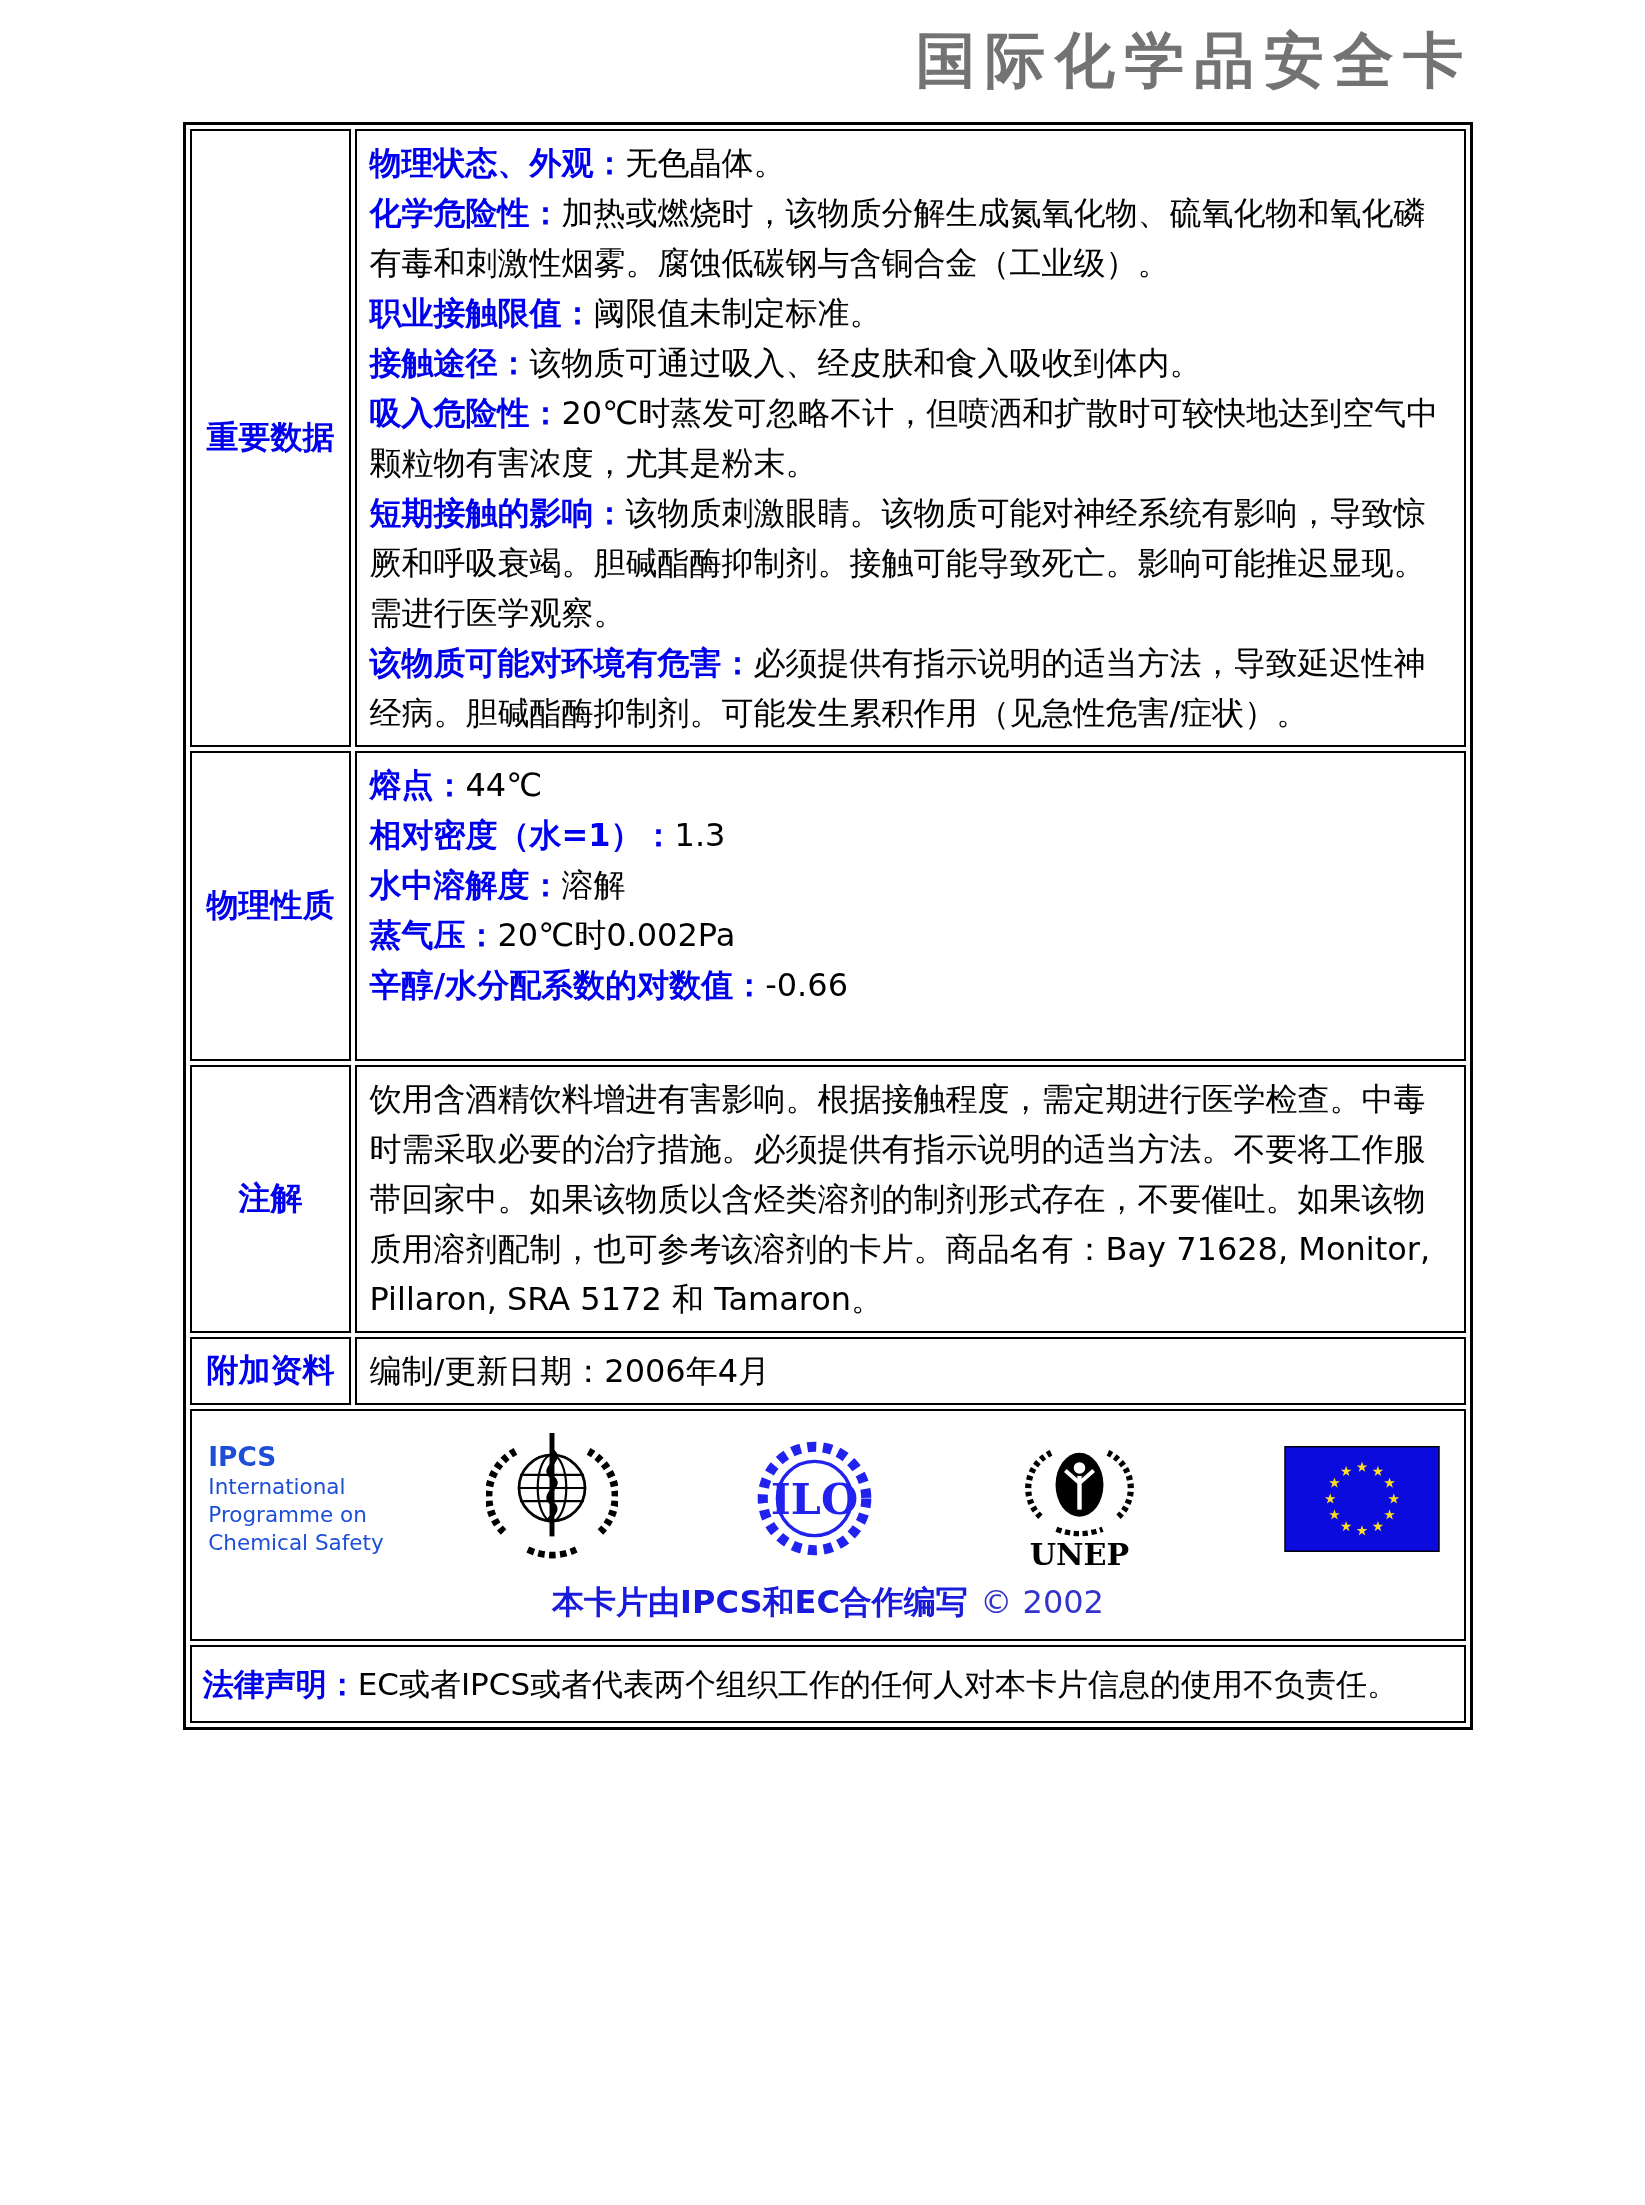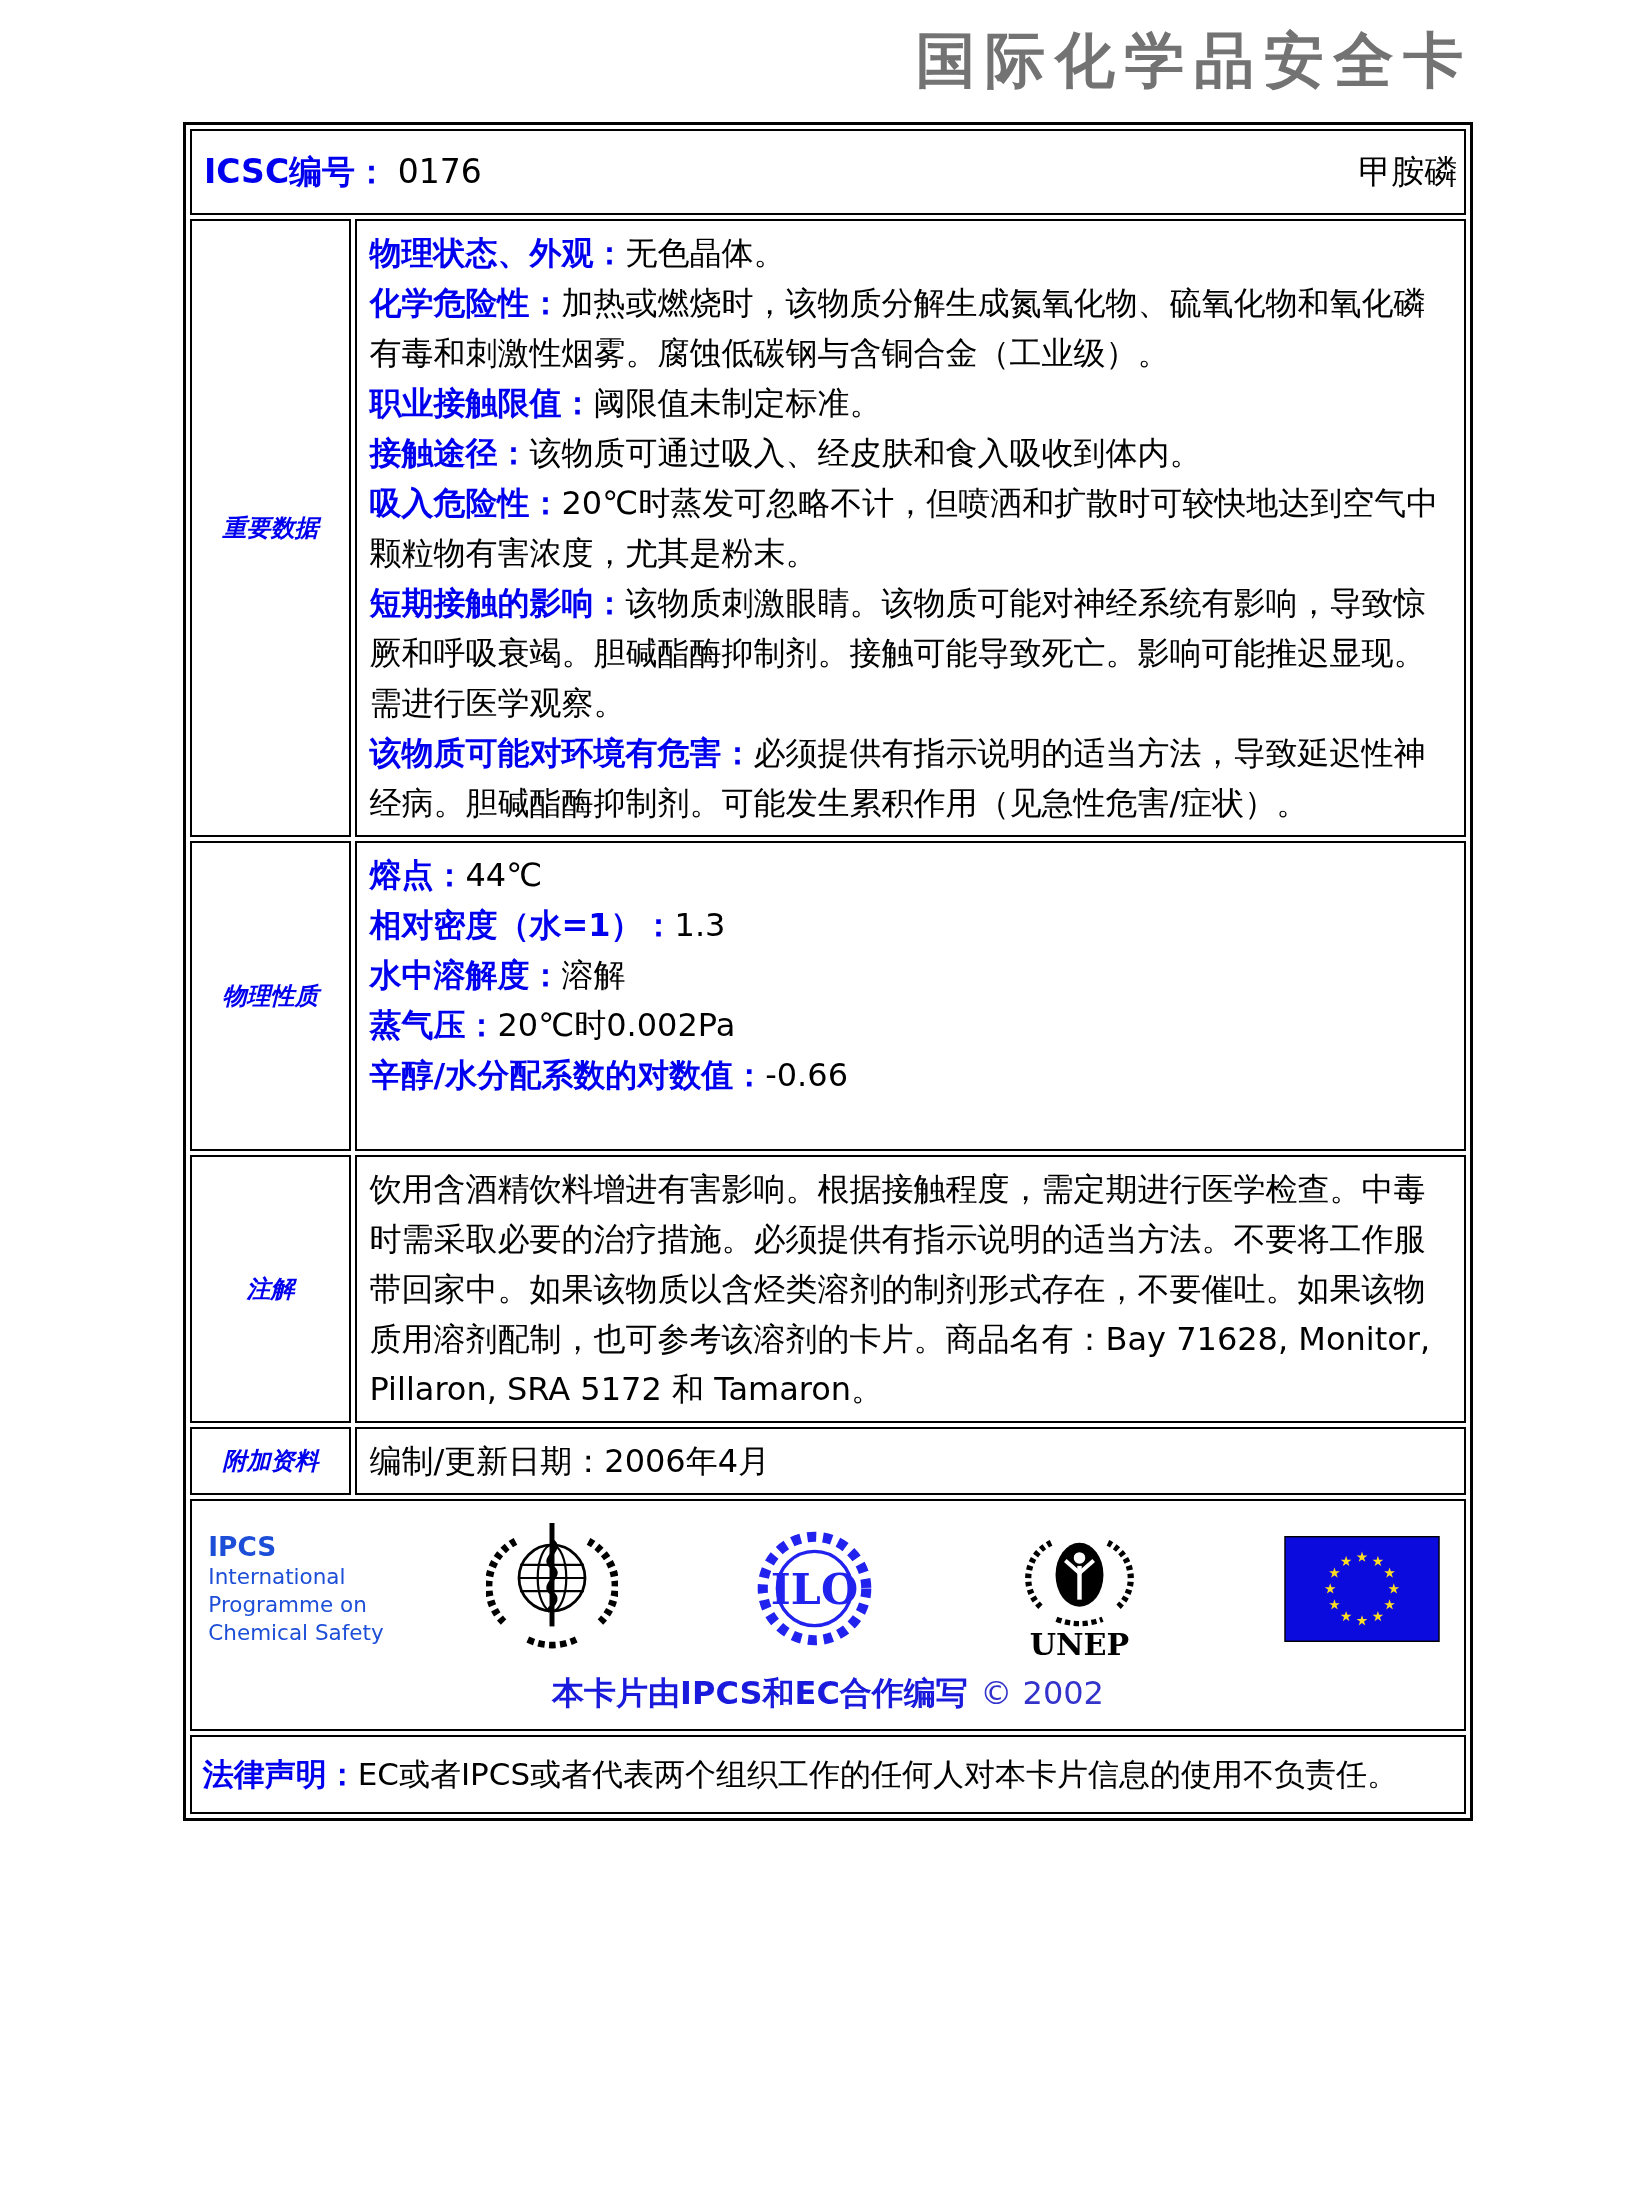--- a/index.html
+++ b/index.html
@@ -15,23 +15,22 @@
   }
   table.card{
     margin-left:183px;width:1290px;
     border-collapse:separate;border-spacing:4.2px;
     border:3.5px solid #000;background:#fff;
     table-layout:fixed;
   }
   td{border:2.1px solid #000;vertical-align:middle;background:#fff;}
   col.c-label{width:161px;}
   td.label-cell{
-    text-align:center;color:#0000ee;font-weight:bold;font-size:24px;
+    text-align:center;color:#0000ee;font-weight:bold;font-size:32px;
     padding:4.2px 2.8px;
-    font-style:italic;
   }
   td.content-cell{padding:7px 12.5px;font-size:32px;line-height:50px;}
   .content-cell p{margin:0;}
   .k{color:#0000ee;font-weight:bold;}
   .header-flex{
     display:flex;justify-content:space-between;align-items:center;
     min-height:72px;padding:4.2px 5.6px 4.2px 11px;font-size:33px;line-height:42px;
   }
   .icsc-label{color:#0000ee;font-weight:bold;}
   .icsc-number{color:#000;margin-left:9.7px;}
@@ -59,30 +58,20 @@
 
 <div class="page-title">国际化学品安全卡</div>
 
 <table class="card">
   <colgroup>
       <col class="c-label">
       <col>
     </colgroup>
 
   <tbody>
-      <tr>
-    <td colspan="2">
-      <div class="header-flex">
-        <span>
-          <span class="icsc-label">ICSC编号：</span><span class="icsc-number">0176</span>
-        </span>
-        <span class="chem-name">甲胺磷</span>
-      </div>
-    </td>
-  </tr>
 
   <tr>
     <td class="label-cell">重要数据</td>
     <td class="content-cell">
       <div class="tall-important">
         <p><span class="k">物理状态、外观：</span><span>无色晶体。</span></p>
         <p><span class="k">化学危险性：</span><span>加热或燃烧时，该物质分解生成氮氧化物、硫氧化物和氧化磷有毒和刺激性烟雾。腐蚀低碳钢与含铜合金（工业级）。</span></p>
         <p><span class="k">职业接触限值：</span><span>阈限值未制定标准。</span></p>
         <p><span class="k">接触途径：</span><span>该物质可通过吸入、经皮肤和食入吸收到体内。</span></p>
         <p><span class="k">吸入危险性：</span><span>20℃时蒸发可忽略不计，但喷洒和扩散时可较快地达到空气中颗粒物有害浓度，尤其是粉末。</span></p>

